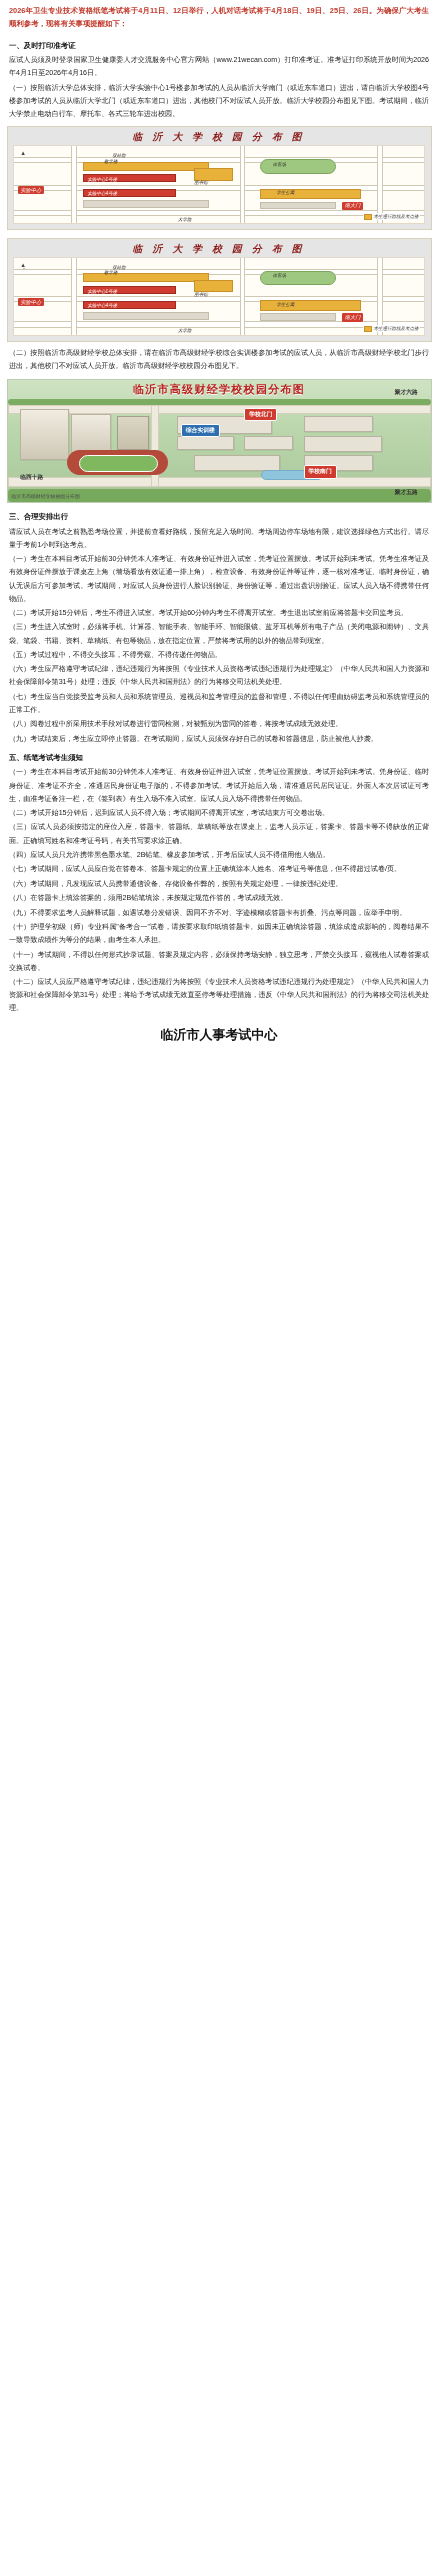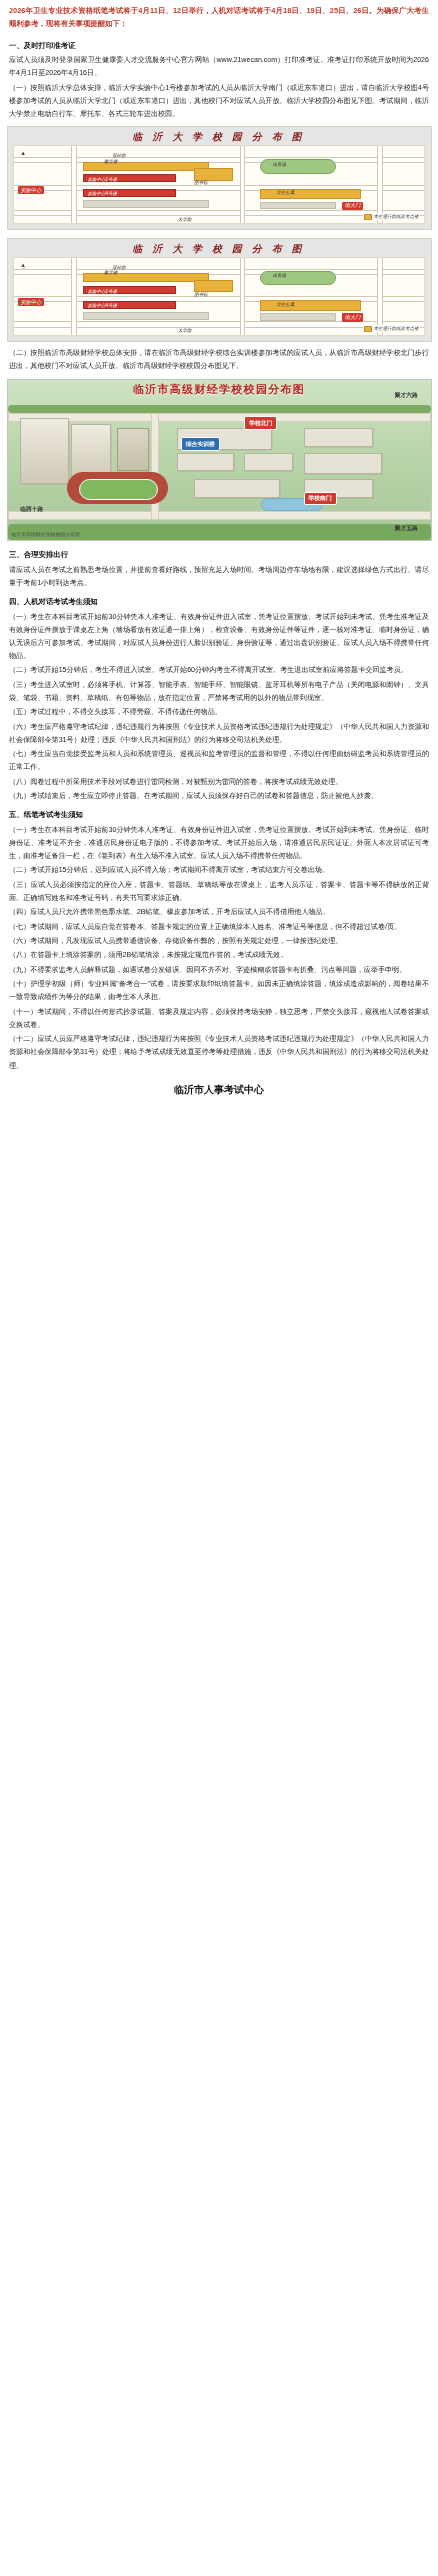--- a/index.html
+++ b/index.html
@@ -101,21 +101,21 @@
     display:inline-block;width:5.2px;height:3.9px;background:#e8b23a;
     border:0.6px solid #c8912a;margin-right:1.9px;vertical-align:middle;
   }
   .arrow-n{
     position:absolute;left:6.5px;top:3.9px;font-size:5.8px;color:#444;text-align:center;line-height:1.1;
   }
   
   .photo-map{
     position:relative;
     width:100%;
-    height:162px;
+    height:124px;
     background:linear-gradient(#cfe3c3 0%,#bcd7ad 38%,#a8c79a 100%);
     border:0.6px solid #bfcbb4;
     box-sizing:border-box;
     overflow:hidden;
   }
   .pm-title{
     position:absolute;top:2.6px;left:0;right:0;text-align:center;
     font-size:11px;font-weight:bold;color:#b8231f;letter-spacing:1.3px;
     font-family:"Liberation Serif","DejaVu Serif",serif;
     text-shadow:0 0.6px 0 #fff;
@@ -141,21 +141,21 @@
   }
   .tag.blue{background:#2f6fb0;}
   .streetlbl{
     position:absolute;font-size:5.8px;color:#333;font-weight:bold;white-space:nowrap;
   }
   .credit{
     position:absolute;left:3.9px;bottom:2.6px;font-size:4.9px;color:#4a4a4a;
   }
   .footer{
     text-align:center;
-    font-size:10px;
+    font-size:13px;
     font-weight:bold;
     padding:9px 0 3.9px 0;
     color:#111;
   }
 </style>
 </head>
 <body>
 
 <div class="page">
 
@@ -279,21 +279,20 @@
       <div class="streetlbl" style="right:3%;bottom:4%;">聚才五路</div>
       <div class="streetlbl" style="left:3%;bottom:16%;">临西十路</div>
 
       <div class="credit">临沂市高级财经学校校园分布图</div>
     </div>
   </div>
 
   <div class="sec-title">三、合理安排出行</div>
   <p class="body">请应试人员在考试之前熟悉考场位置，并提前查看好路线，预留充足入场时间。考场周边停车场地有限，建议选择绿色方式出行。请尽量于考前1小时到达考点。</p>
 
-  <div class="sec-title">四、人机对话考试考生须知</div>
   <p class="body">（一）考生在本科目考试开始前30分钟凭本人准考证、有效身份证件进入试室，凭考证位置摆放。考试开始到未考试。凭考生准考证及有效身份证件摆放于课桌左上角（墙场看放有效证通一排上角），检查设备、有效身份证件等证件，逐一核对准考证、临时身份证，确认无误后方可参加考试。考试期间，对应试人员身份进行人脸识别验证、身份验证等，通过出盘识别验证。应试人员入场不得携带任何物品。</p>
   <p class="body">（二）考试开始15分钟后，考生不得进入试室。考试开始60分钟内考生不得离开试室。考生退出试室前应将答题卡交回监考员。</p>
   <p class="body">（三）考生进入试室时，必须将手机、计算器、智能手表、智能手环、智能眼镜、蓝牙耳机等所有电子产品（关闭电源和闹钟）、文具袋、笔袋、书籍、资料、草稿纸、有包等物品，放在指定位置，严禁将考试用的以外的物品带到现室。</p>
   <p class="body">（五）考试过程中，不得交头接耳，不得旁窥、不得传递任何物品。</p>
   <p class="body">（六）考生应严格遵守考试纪律，违纪违规行为将按照《专业技术人员资格考试违纪违规行为处理规定》（中华人民共和国人力资源和社会保障部令第31号）处理；违反《中华人民共和国刑法》的行为将移交司法机关处理。</p>
   <p class="body">（七）考生应当自觉接受监考员和人员和系统管理员、巡视员和监考管理员的监督和管理，不得以任何理由妨碍监考员和系统管理员的正常工作。</p>
   <p class="body">（八）阅卷过程中所采用技术手段对试卷进行雷同检测，对被甄别为雷同的答卷，将按考试成绩无效处理。</p>
   <p class="body">（九）考试结束后，考生应立即停止答题。在考试期间，应试人员须保存好自己的试卷和答题信息，防止被他人抄袭。</p>
 
   <div class="sec-title">五、纸笔考试考生须知</div>

